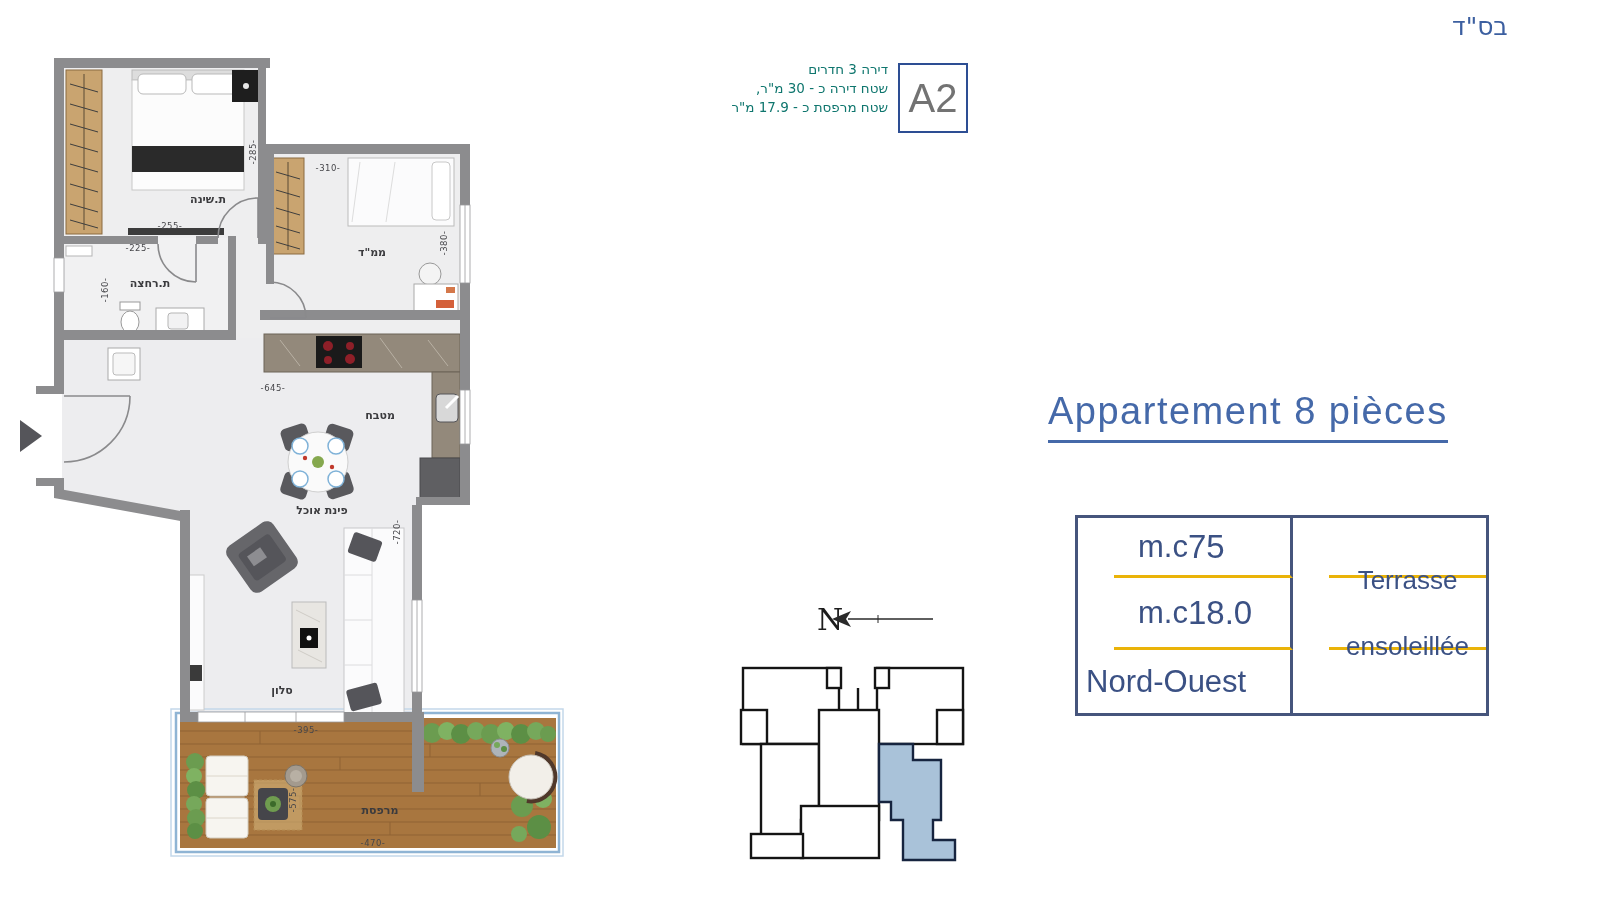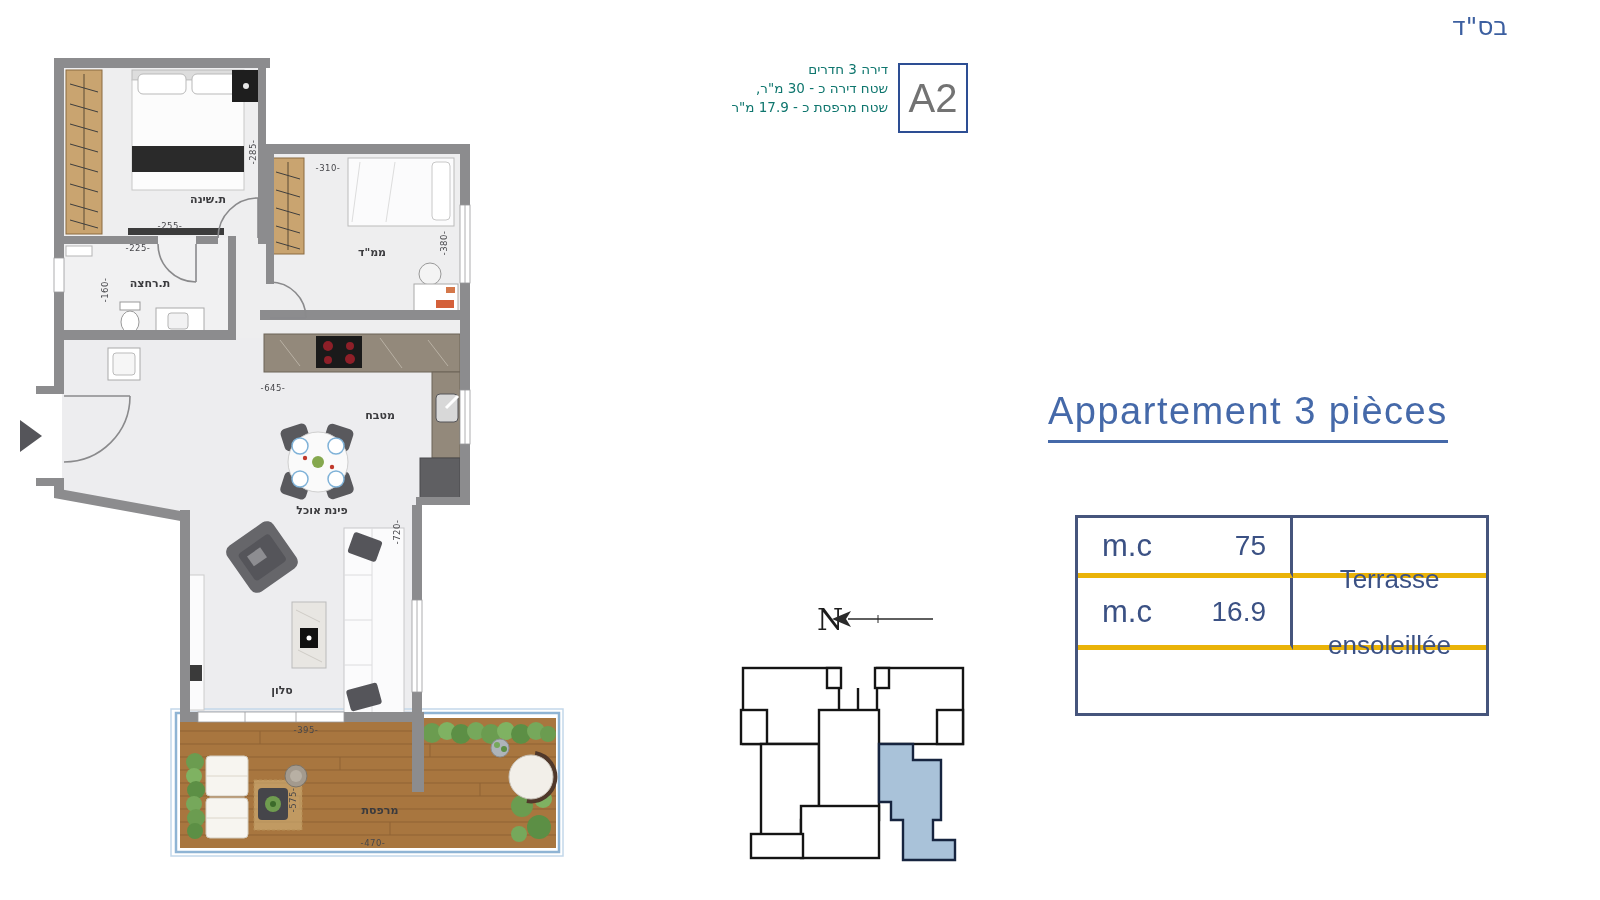--- a/index.html
+++ b/index.html
@@ -19,23 +19,23 @@
 
   
   #apt-title{left:1048px;top:390px;font-size:38px;letter-spacing:1.5px;color:#4569a9;
     border-bottom:3px solid #4569a9;padding-bottom:7px;}
 
   
   #info-table{left:1075px;top:515px;width:408px;border:3px solid #46557c;background:#fff;
     display:grid;grid-template-columns:215px 1fr;grid-template-rows:60px 72px 63px;color:#3b5184;}
   #info-table .cell{display:flex;align-items:center;}
   #info-table .bR{border-right:3px solid #46557c;}
-  #info-table .bB{border-bottom:5px solid #eab308;}
+  #info-table .bB{border-bottom:3px solid #eab308;margin-left:36px;}
   .mc-row{padding:0 24px;font-size:31px;}
-  .mc-row .val{flex:1;text-align:right;font-size:28px;}
+  .mc-row .val{flex:1;text-align:left;font-size:33px;}
   .dir-row{padding:0 8px;font-size:31px;}
   .note-cell{flex-direction:column;justify-content:center;font-size:26px;line-height:32px;text-align:center;gap:34px;}
 
   svg text{user-select:none;}
   .room-lbl{font-family:"DejaVu Sans",sans-serif;font-size:11px;font-weight:bold;fill:#3b3b3e;}
   .dim-lbl{font-family:"DejaVu Sans",sans-serif;font-size:8.5px;fill:#46464a;letter-spacing:.5px;}
 </style>
 </head>
 <body>
 
@@ -319,34 +319,37 @@
     <rect x="26" y="122" width="26" height="34"></rect>
     <rect x="222" y="122" width="26" height="34"></rect>
     <polygon points="46,156 104,156 104,232 86,232 86,250 46,250"></polygon>
     <rect x="104" y="122" width="60" height="110"></rect>
     <rect x="86" y="218" width="78" height="52"></rect>
     <rect x="36" y="246" width="52" height="24"></rect>
   </g>
   <polygon points="164,156 198,156 198,172 226,172 226,232 218,232 218,252 240,252 240,272 188,272 188,232 176,232 176,214 164,214" fill="#a9c2d9" stroke="#16243f" stroke-width="2.4"></polygon>
 </svg>
 
-<div class="abs" id="apt-title">Appartement 3 pièces</div>
+<div class="abs" id="apt-title">Appartement 8 pièces</div>
 
 <div class="abs" id="info-table">
   <div class="cell bR bB mc-row">
     <span>m.c</span>
     <span class="val">75</span>
   </div>
   <div class="cell bB">
     <span></span>
   </div>
   <div class="cell bR bB mc-row">
     <span>m.c</span>
-    <span class="val">16.9</span>
+    <span class="val">18.0</span>
   </div>
   <div class="cell bB note-cell">
     <span>Terrasse</span>
     <span>ensoleillée</span>
   </div>
+  <div class="cell bR dir-row">
+    <span>Nord-Ouest</span>
+  </div>
   <div class="cell">
     <span></span>
   </div>
 </div>
 
 </body></html>

